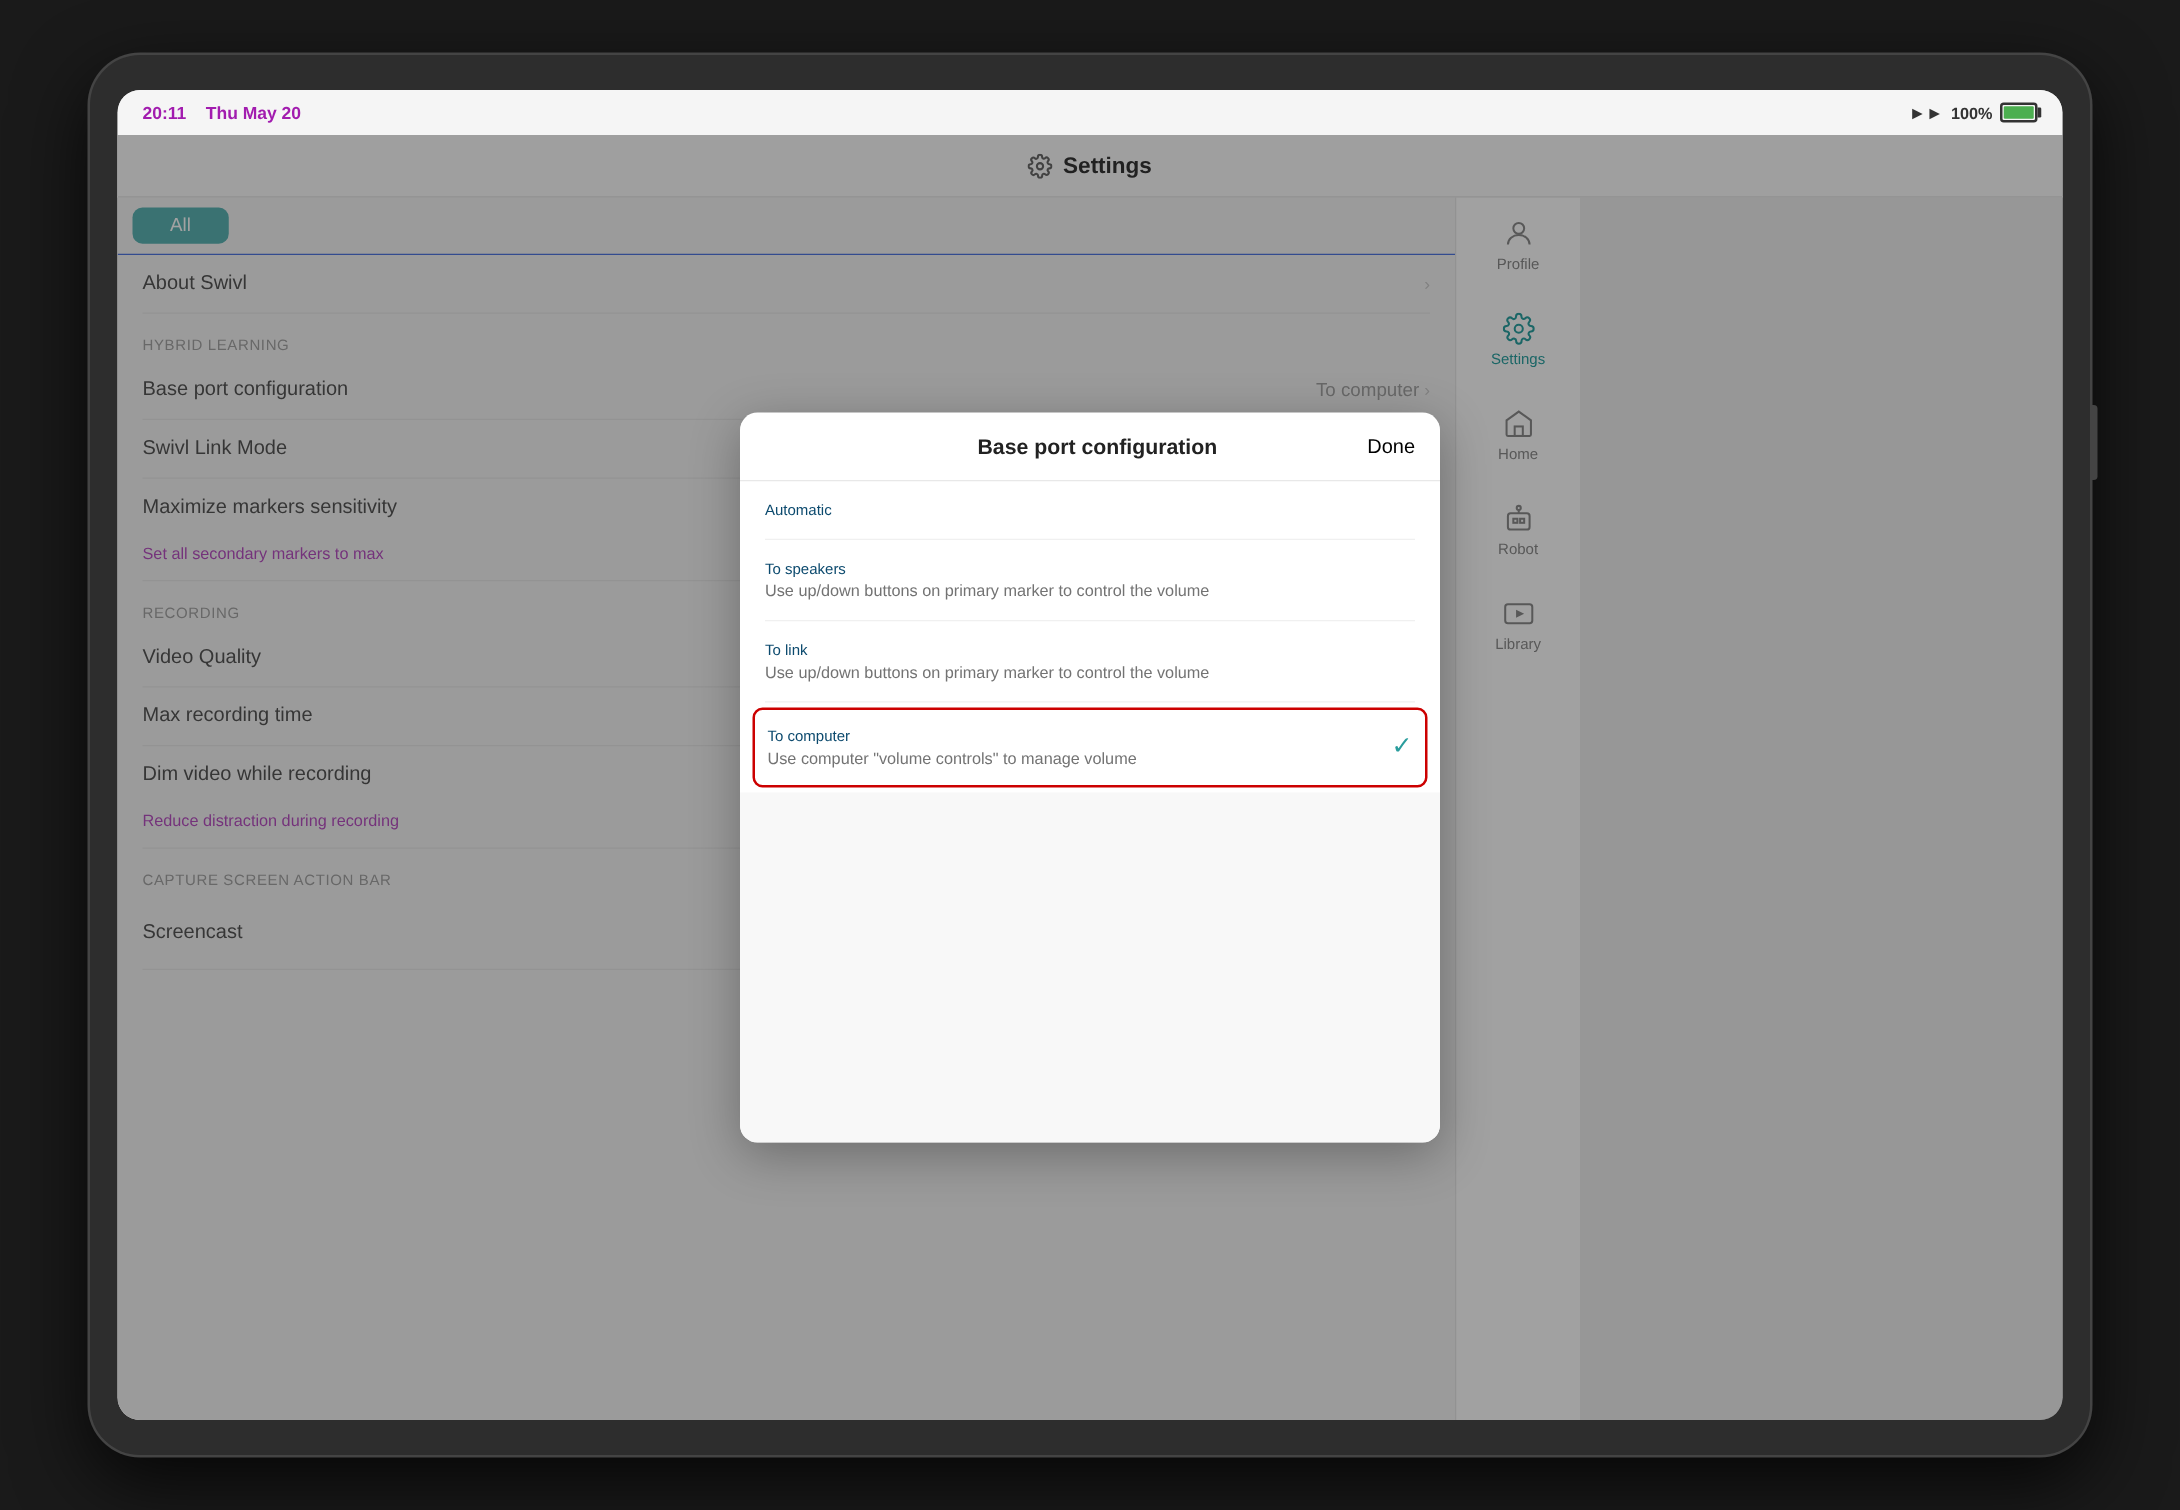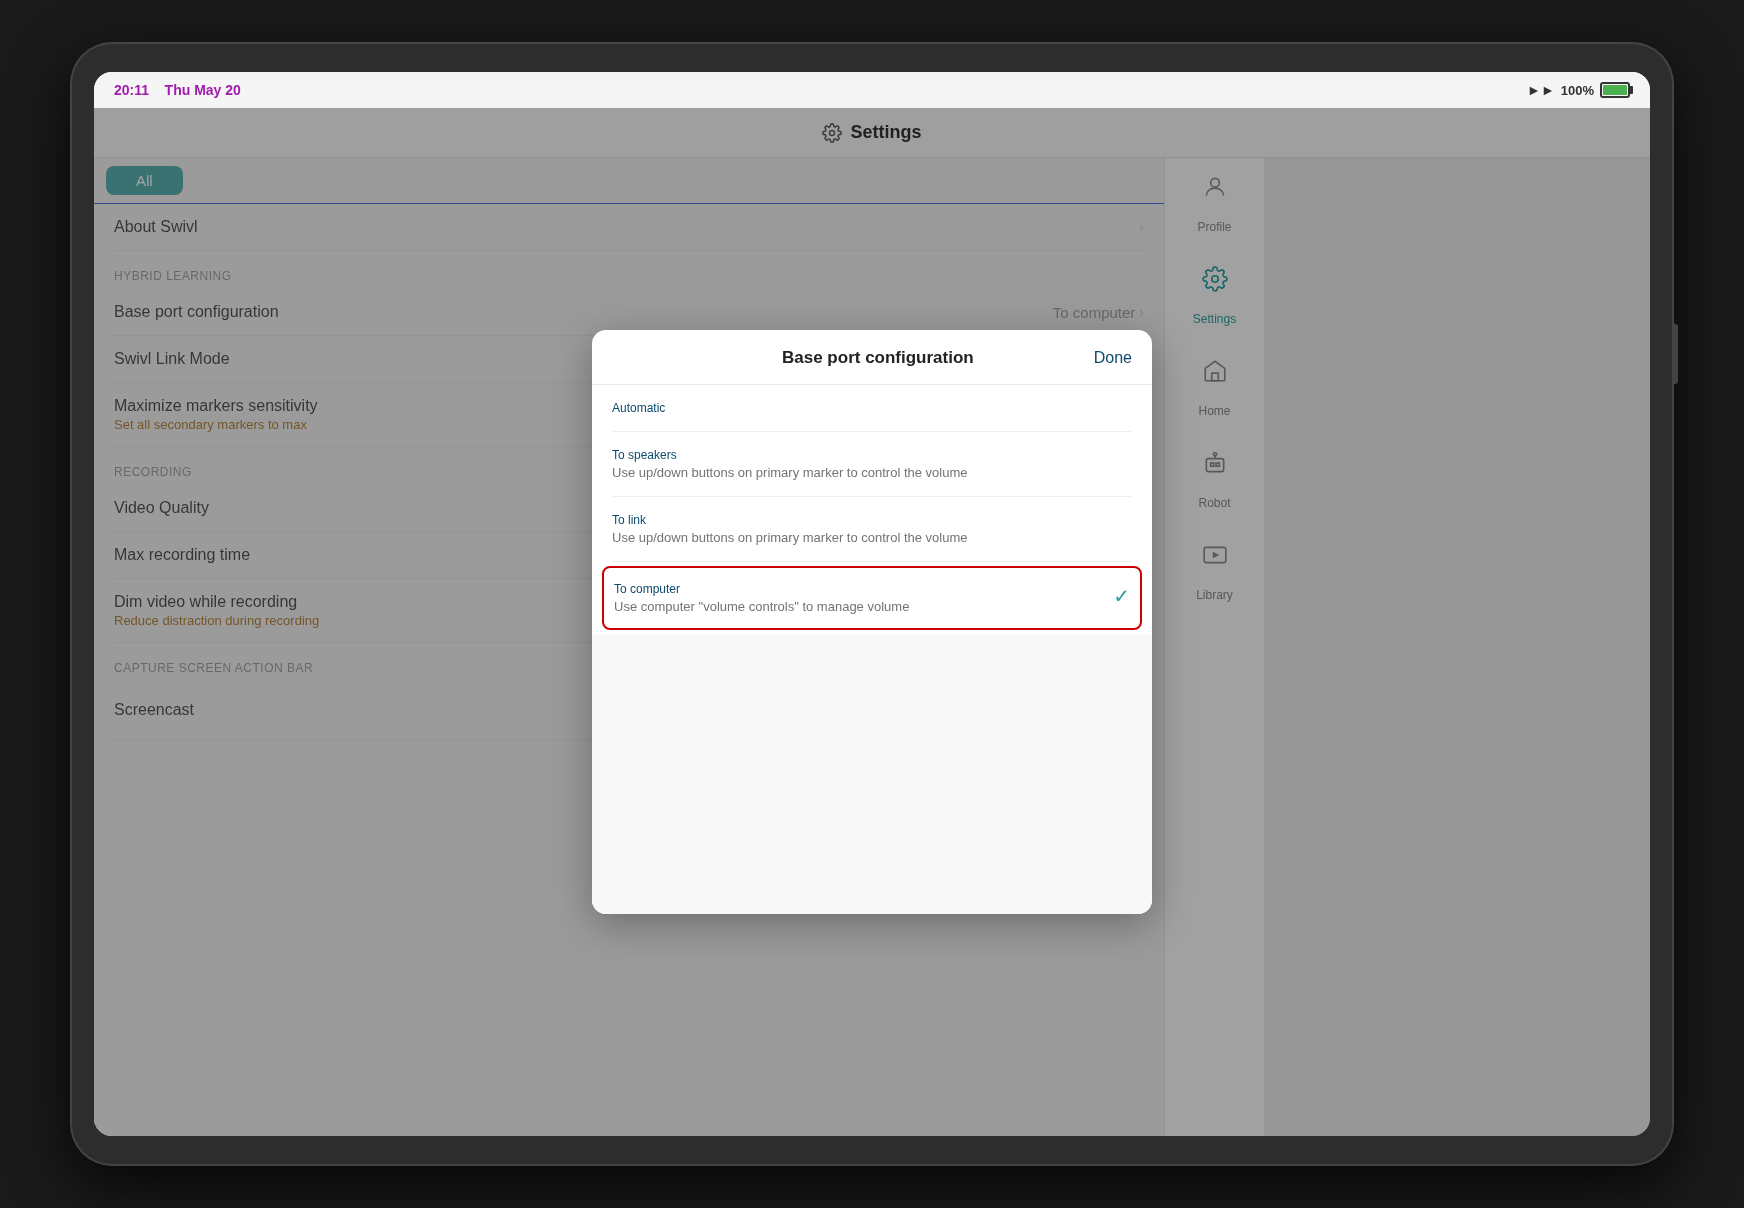--- a/index.html
+++ b/index.html
@@ -180,22 +180,22 @@
     .setting-row-left {
       flex: 1;
     }
     .setting-label {
       font-size: 16px;
       color: #222;
       font-weight: 400;
     }
     .setting-sublabel {
       font-size: 13px;
-      color: #a16207;
-      margin-top: 2px;
+      color: #a21caf;
+      margin-top: 20px;
       white-space: nowrap;
       overflow: hidden;
       text-overflow: ellipsis;
       max-width: 700px;
     }
     .setting-value {
       font-size: 15px;
       color: #888;
       display: flex;
       align-items: center;
@@ -244,21 +244,21 @@
       padding-top: 50px;
       gap: 0;
     }
     .nav-item {
       width: 100%;
       display: flex;
       flex-direction: column;
       align-items: center;
       padding: 16px 10px;
       cursor: pointer;
-      gap: 20px;
+      gap: 4px;
     }
     .nav-item.active .nav-label { color: #2a9d9d; }
     .nav-label {
       font-size: 12px;
       color: #888;
     }
 
     
     .side-button {
       position: absolute;
@@ -304,21 +304,21 @@
     }
     .modal-title {
       font-size: 17px;
       font-weight: 600;
       color: #222;
       text-align: center;
       flex: 1;
     }
     .modal-done-btn {
       font-size: 16px;
-      color: #0c4a6e;
+      color: #000000;
       font-weight: 500;
       cursor: pointer;
       background: none;
       border: none;
       padding: 0;
     }
 
     .modal-options {
       padding: 0 20px;
     }

